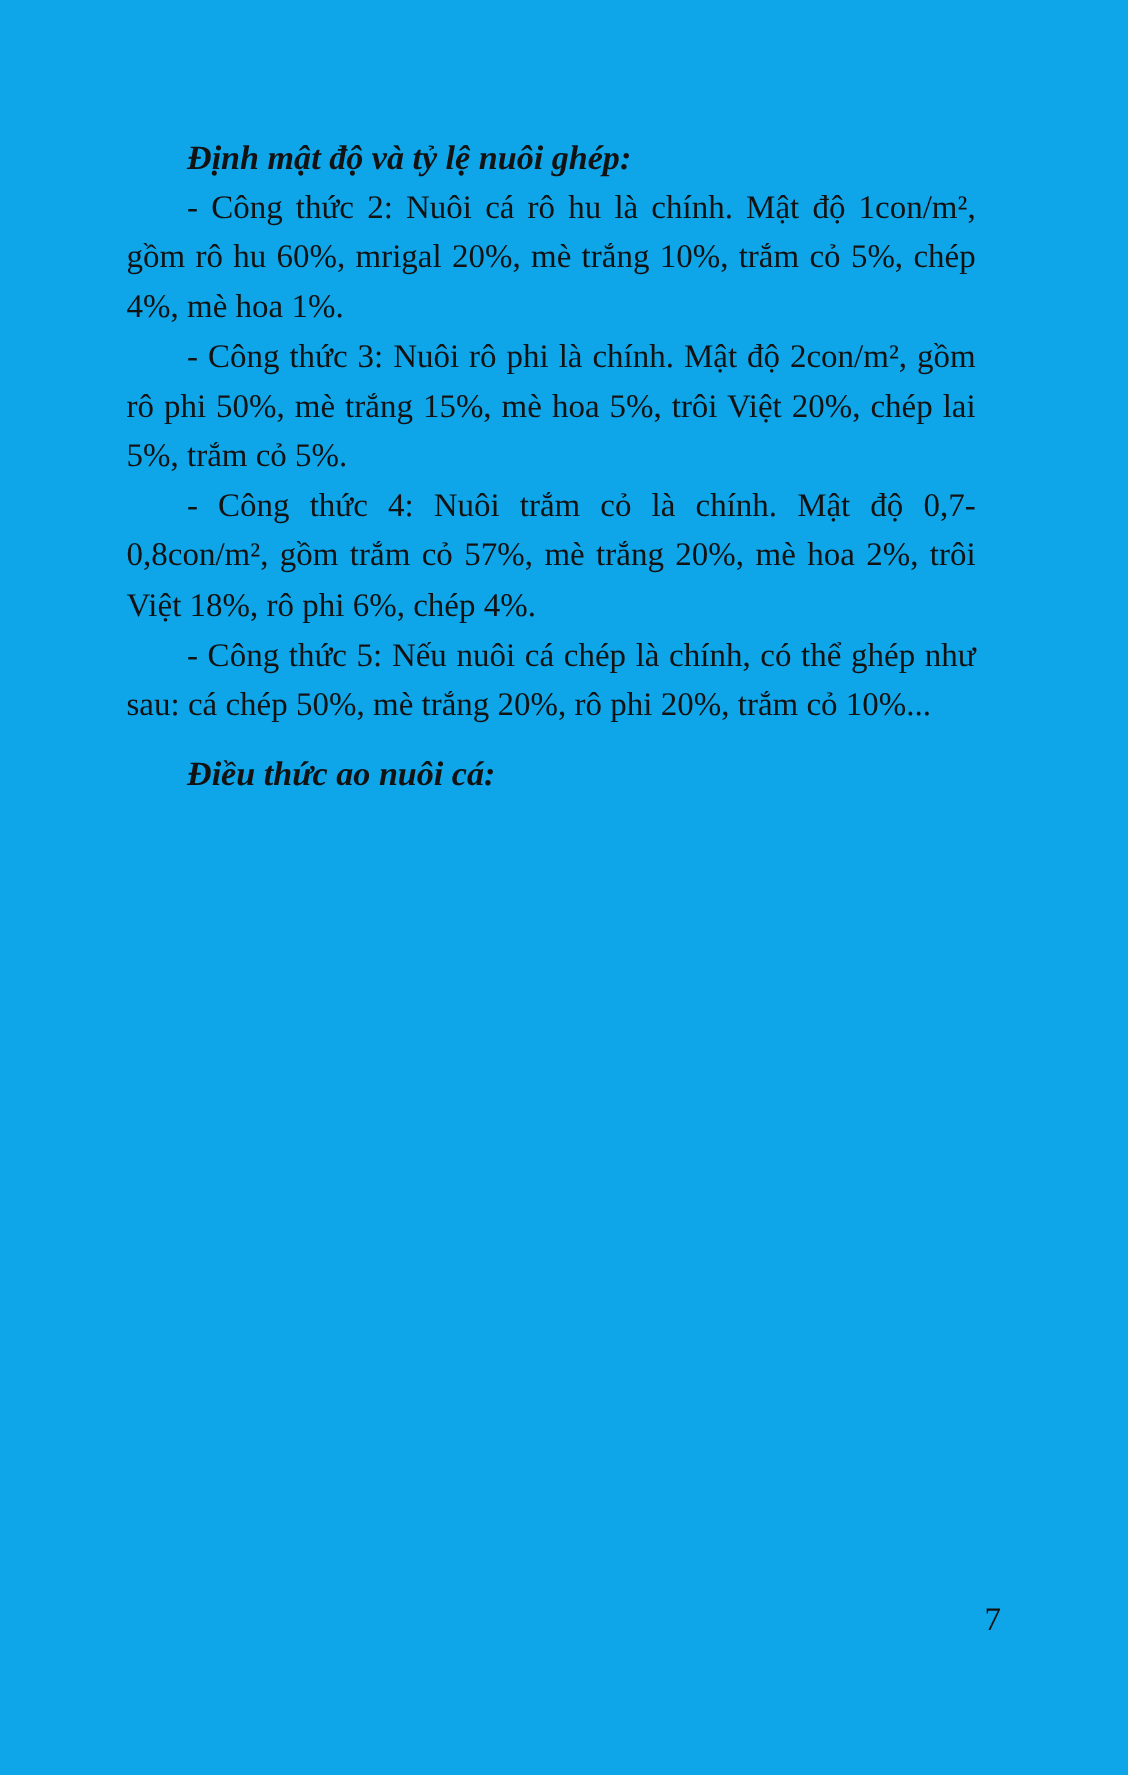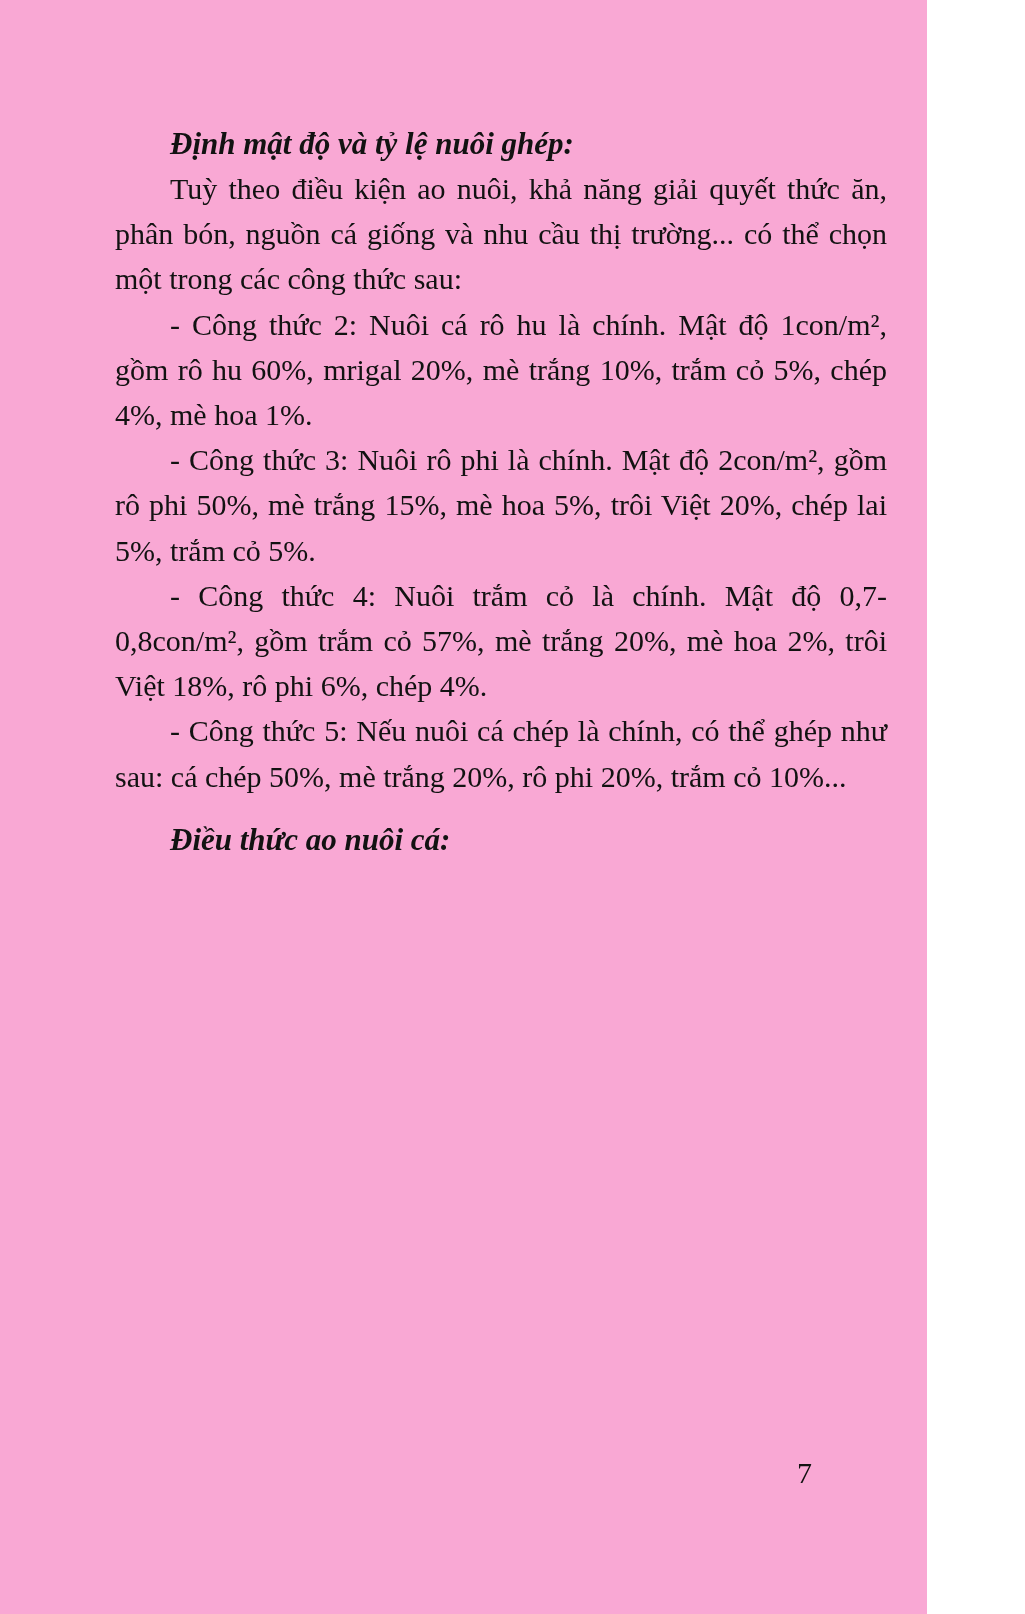--- a/index.html
+++ b/index.html
@@ -1,23 +1,23 @@
 <!DOCTYPE html>
 <html><head>
 <meta charset="utf-8">
 <style>
   * { margin: 0; padding: 0; box-sizing: border-box; }
   html, body {
     background: #ffffff;
   }
   .page {
     position: relative;
-    width: 927px;
+    width: 1025px;
     height: 1614px;
-    background: #f9a8d4;
+    background: #0ea5e9;
     font-family: "Liberation Serif", serif;
     color: #121212;
     overflow: hidden;
     padding-left: 42px;
   }
   .content {
     position: absolute;
     top: 0;
     left: 115px;
     width: 772px;
@@ -54,21 +54,20 @@
     line-height: 36px;
     color: #121212;
   }
 </style>
 </head>
 <body>
 
 <div class="page">
   <div class="content">
     <p class="sub-heading">Định mật độ và tỷ lệ nuôi ghép:</p>
-    <p class="para">Tuỳ theo điều kiện ao nuôi, khả năng giải quyết thức ăn, phân bón, nguồn cá giống và nhu cầu thị trường... có thể chọn một trong các công thức sau:</p>
     <p class="para">- Công thức 2: Nuôi cá rô hu là chính. Mật độ 1con/m², gồm rô hu 60%, mrigal 20%, mè trắng 10%, trắm cỏ 5%, chép 4%, mè hoa 1%.</p>
     <p class="para">- Công thức 3: Nuôi rô phi là chính. Mật độ 2con/m², gồm rô phi 50%, mè trắng 15%, mè hoa 5%, trôi Việt 20%, chép lai 5%, trắm cỏ 5%.</p>
     <p class="para">- Công thức 4: Nuôi trắm cỏ là chính. Mật độ 0,7- 0,8con/m², gồm trắm cỏ 57%, mè trắng 20%, mè hoa 2%, trôi Việt 18%, rô phi 6%, chép 4%.</p>
     <p class="para">- Công thức 5: Nếu nuôi cá chép là chính, có thể ghép như sau: cá chép 50%, mè trắng 20%, rô phi 20%, trắm cỏ 10%...</p>
     <p class="sub-heading second">Điều thức ao nuôi cá:</p>
   </div>
   <div class="page-number">7</div>
 </div>
 
 </body></html>

